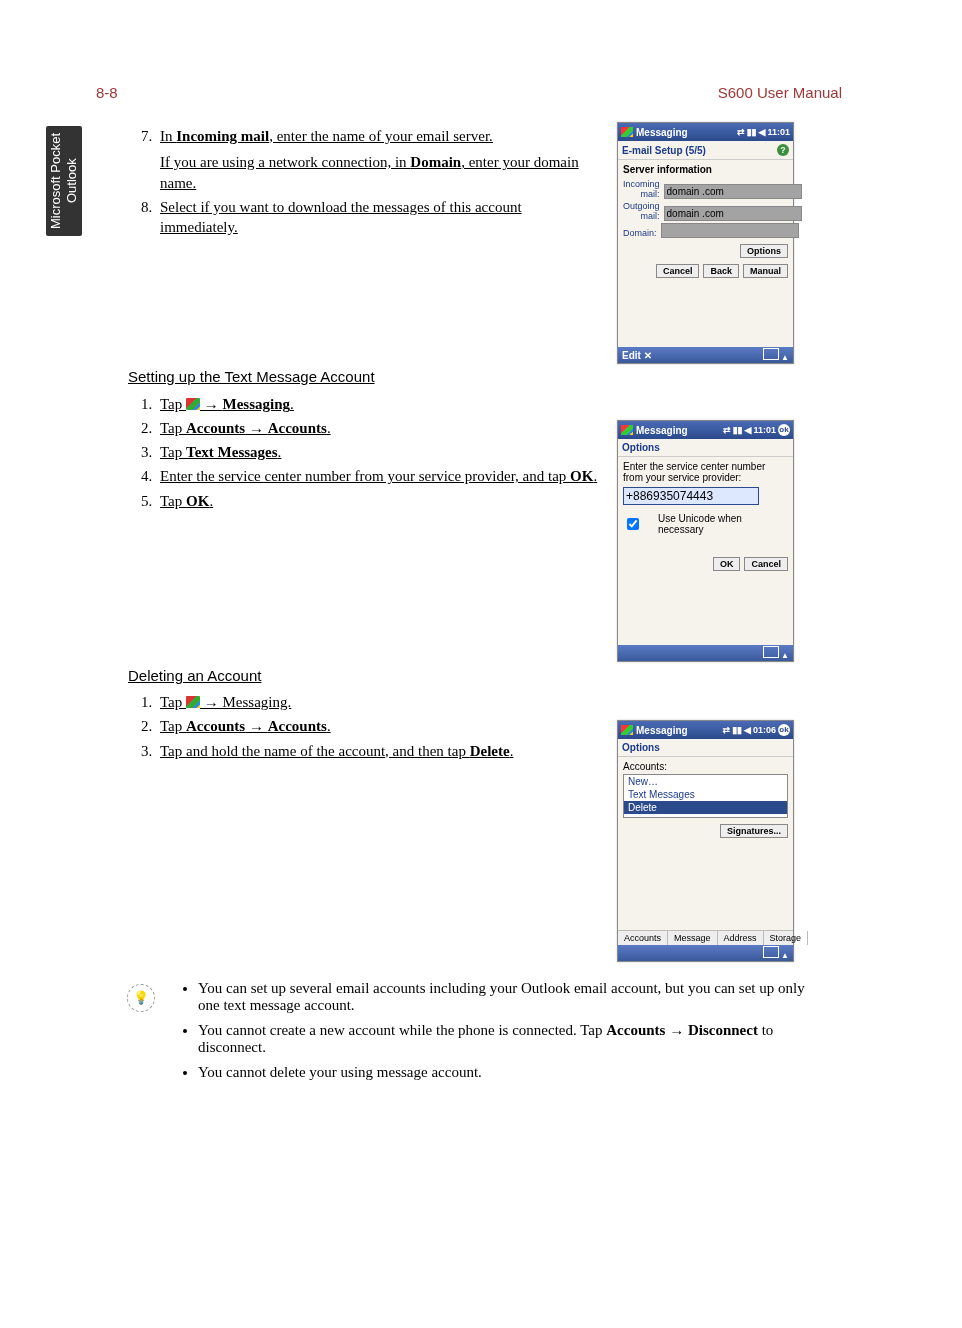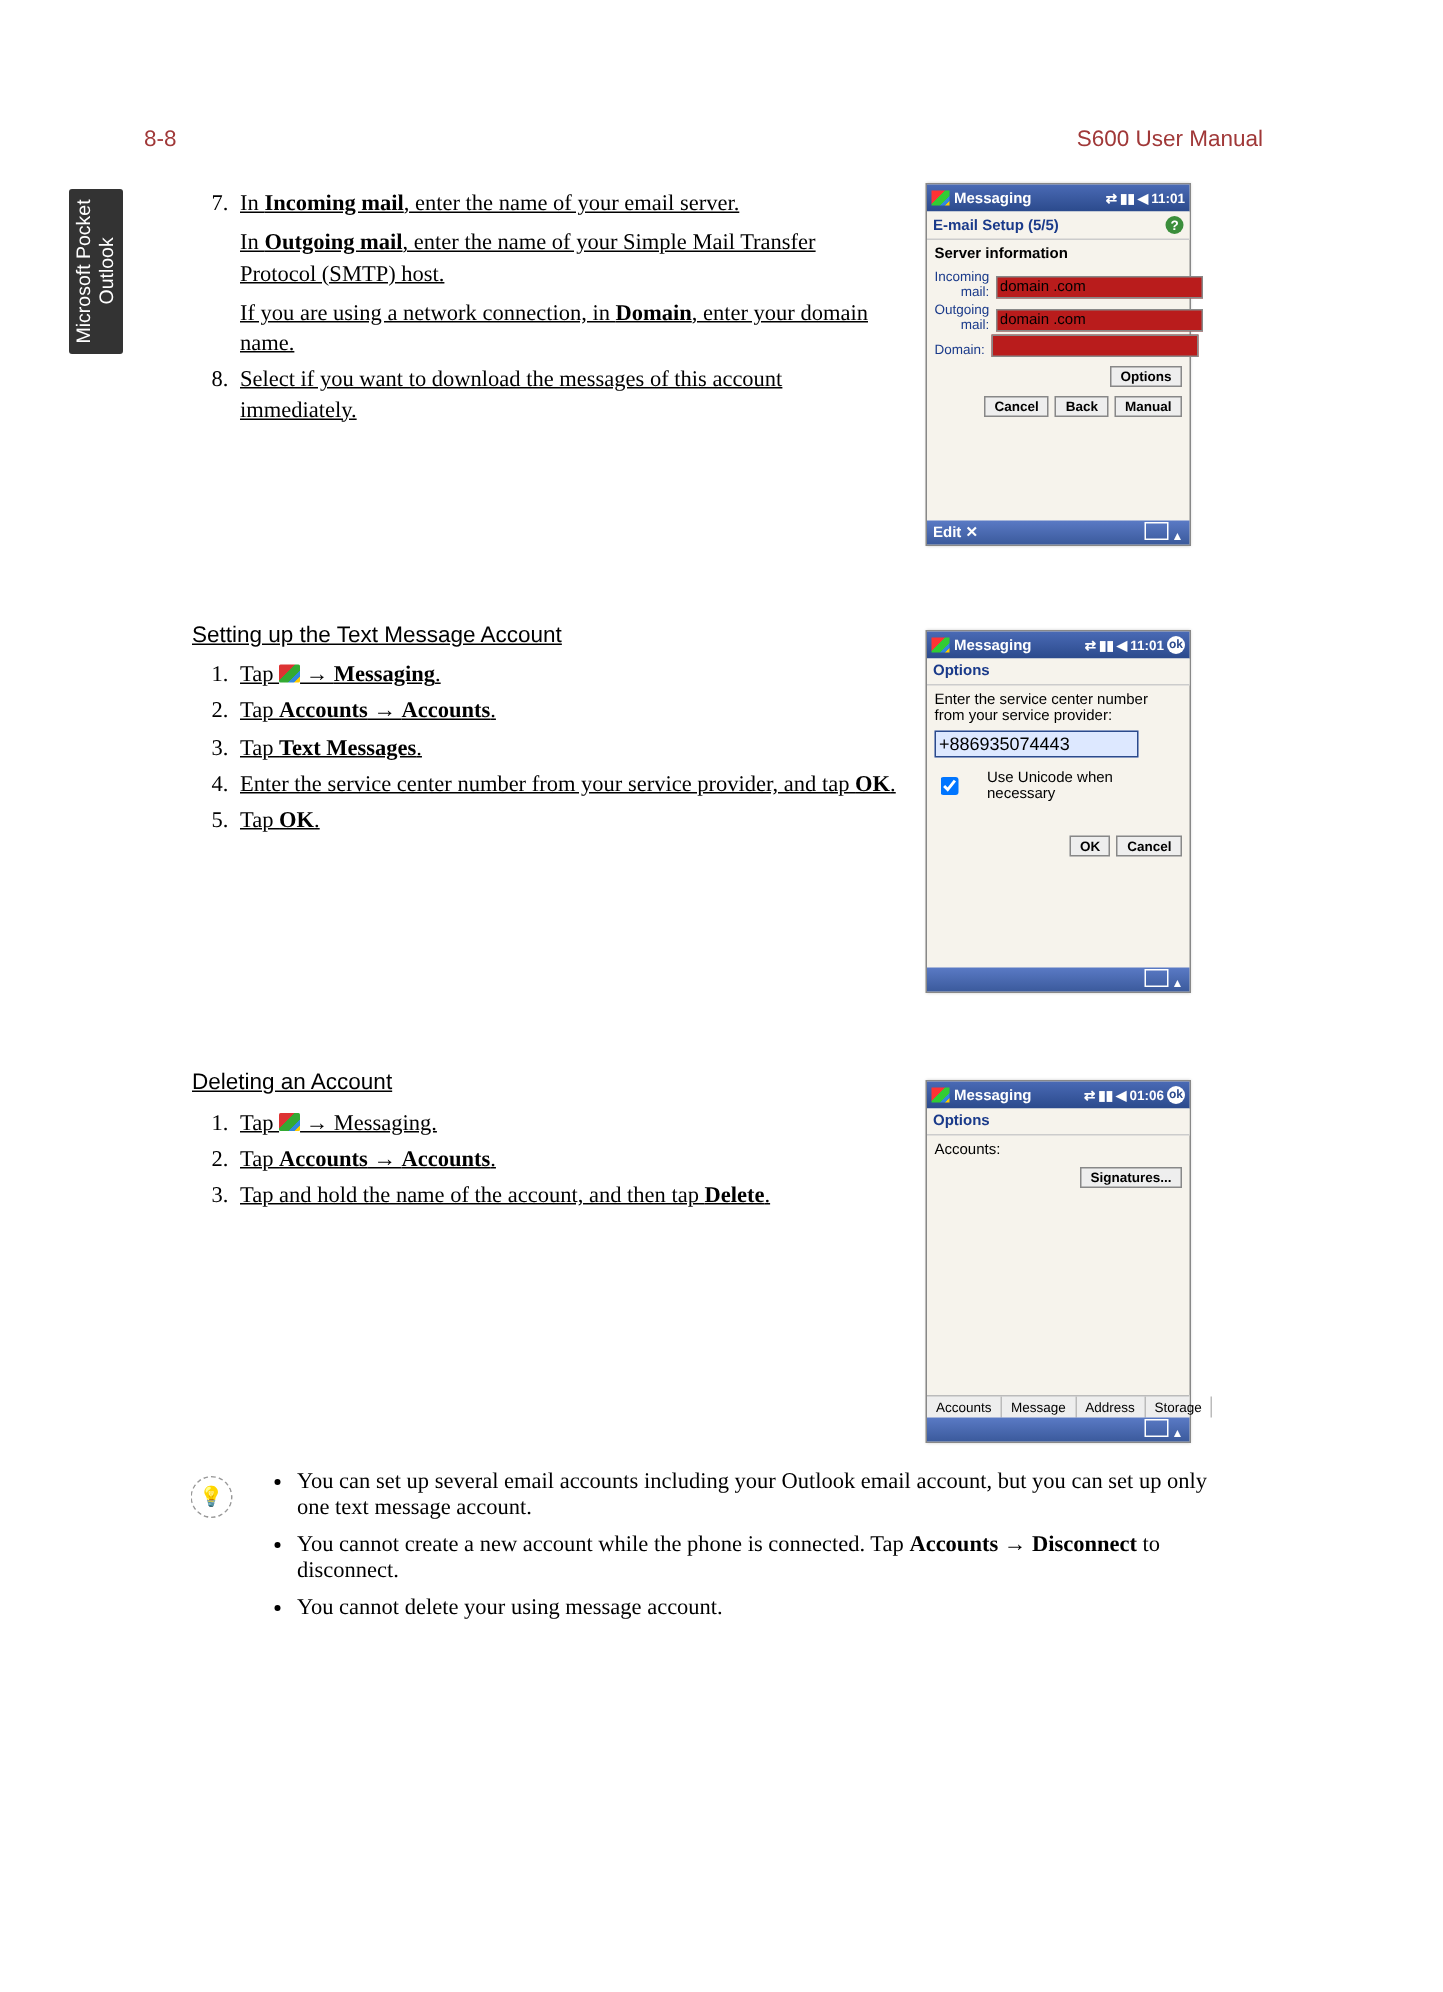--- a/index.html
+++ b/index.html
@@ -129,21 +129,21 @@
   .help-circle {
     display:inline-block; width:12px; height:12px; border-radius:50%;
     background:#3b8e3b; color:#fff; font-size:9px; font-weight:bold; text-align:center; line-height:12px;
   }
   .device-body { padding: 4px 5px; }
   .bold-row { font-weight: bold; margin-bottom: 4px; }
   .form-row { display: flex; align-items: flex-end; margin: 2px 0; }
   .form-row label { width: 58px; text-align: right; margin-right: 4px; color:#1a3a8a; font-size:9px;}
   .form-row input {
     flex: 1; border: 1px solid #888; font-size: 10px; padding: 0 2px; height: 13px;
-    font-family: Tahoma, Arial, sans-serif; background:#b91c1c;
+    font-family: Tahoma, Arial, sans-serif; background:#a3a3a3;
   }
   .btn-row { display:flex; gap:4px; justify-content:flex-end; margin-top:6px; flex-wrap:wrap;}
   .pbtn {
     border:1px solid #888; background:#eee; padding:1px 6px; font-size:9px; font-weight:bold; cursor:pointer;
   }
   .bottombar {
     position:absolute; bottom:0; left:0; right:0; height:16px; background:linear-gradient(#5a7ac5,#3b5a9c);
     color:#fff; display:flex; align-items:center; justify-content:space-between; padding:0 4px; font-weight:bold;
   }
   .kbd-icon { display:inline-block; width:14px; height:10px; border:1px solid #fff; position:relative;}
@@ -185,21 +185,20 @@
 </div>
 
 <div class="sidebar-tab">
   <span>Microsoft Pocket Outlook</span>
 </div>
 
 <div class="content">
   <ol class="numbered" start="7">
     <li>
       <span>In </span><b>Incoming mail</b><span>, enter the name of your email server.</span>
-      <div class="subpara"><span>In </span><b>Outgoing mail</b><span>, enter the name of your Simple Mail Transfer Protocol (SMTP) host.</span></div>
       <div class="subpara"><span>If you are using a network connection, in </span><b>Domain</b><span>, enter your domain name.</span></div>
     </li>
     <li>Select if you want to download the messages of this account immediately.</li>
   </ol>
 
   <div class="section-heading" style="margin-top:130px;">Setting up the Text Message Account</div>
   <ol class="numbered">
     <li><span>Tap </span><span class="start-icon"></span><span> → </span><b>Messaging</b><span>.</span></li>
     <li><span>Tap </span><b>Accounts</b><span> → </span><b>Accounts</b><span>.</span></li>
     <li><span>Tap </span><b>Text Messages</b><span>.</span></li>
@@ -308,20 +307,25 @@
         <span class="status-glyph">◀</span>
         <span>01:06</span>
         <span class="ok-circle">ok</span>
       </div>
   </div>
   <div class="subtitle">
     <span>Options</span>
   </div>
   <div class="device-body" style="padding-bottom:0;">
     <div>Accounts:</div>
+    <div class="list-box">
+      <div class="item">New…</div>
+      <div class="item">Text Messages</div>
+      <div class="item sel">Delete</div>
+    </div>
     <div class="sig-row">
         <span class="pbtn">Signatures...</span>
       </div>
   </div>
   <div class="tabs-row" style="position:absolute;bottom:16px;left:0;right:0;">
     <div>Accounts</div>
     <div>Message</div>
     <div>Address</div>
     <div>Storage</div>
   </div>

